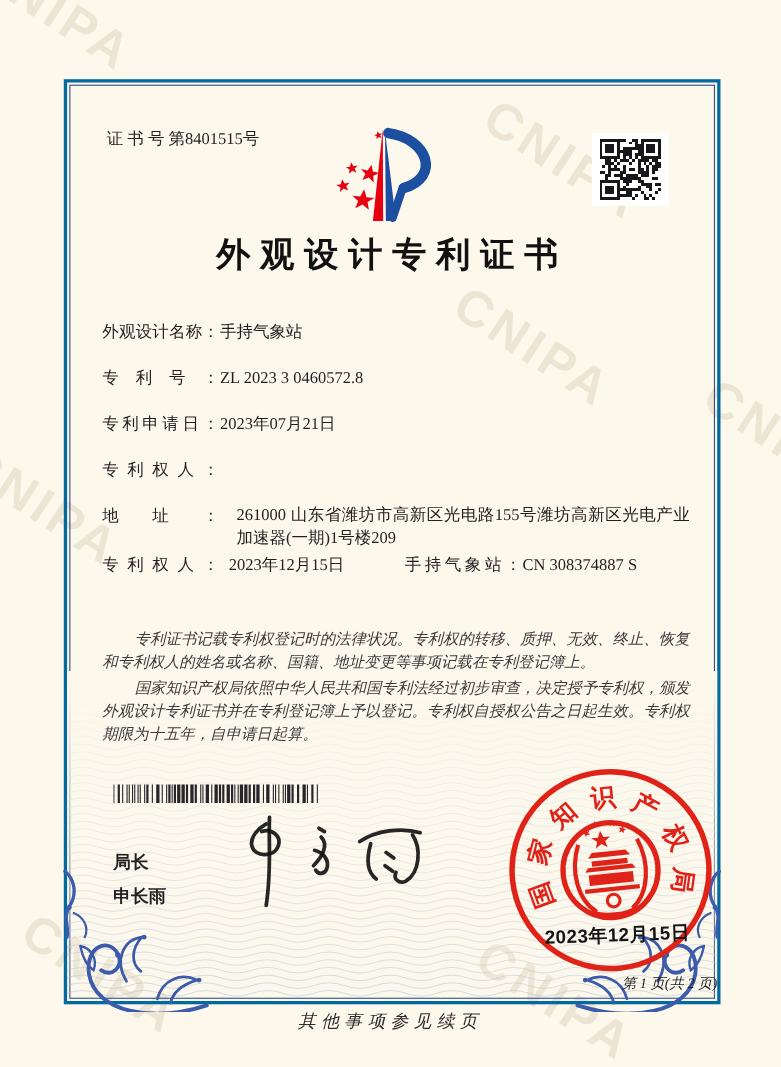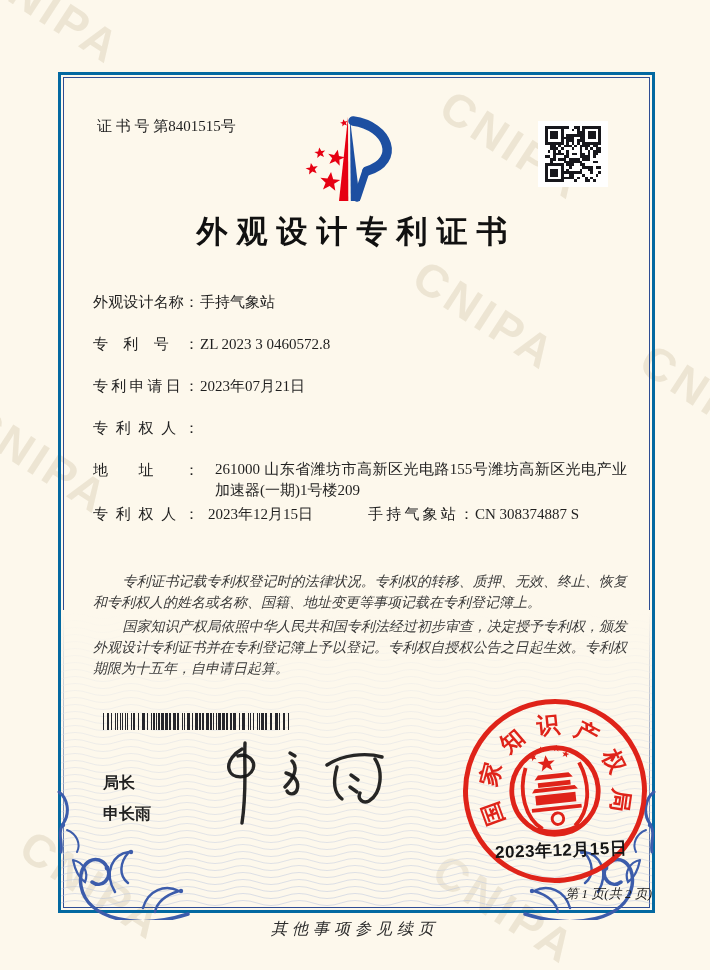--- a/index.html
+++ b/index.html
@@ -67,21 +67,21 @@
     position:absolute; left:32px; top:496px; width:534px;
     font-size:14px; line-height:21px; font-style:italic; color:#3a3a3a;
     text-align:justify;
   }
   .body-text p { text-indent:2.1em; margin-bottom:3px; }
 
   
   .barcode { position:absolute; left:42px; top:638px; width:190px; height:17px; }
   .barcode svg { width:100%; height:100%; }
   .barcode rect { fill:#26262b; }
-  .signer { position:absolute; left:42px; top:694px; font-family:Liberation Mono, monospace;
+  .signer { position:absolute; left:42px; top:694px; font-family:Liberation Sans, sans-serif;
             font-size:16px; font-weight:600; color:#222; line-height:31px; }
   .signature { position:absolute; left:118px; top:660px; width:220px; height:100px; }
   .signature path { fill:none; stroke:#141414; stroke-width:3.4; stroke-linecap:round; stroke-linejoin:round; opacity:.92; }
 
   
   .seal {
     position:absolute; left:402px; top:624px; width:184px; height:184px;
     border:5px solid #df2319; border-radius:50%; transform:rotate(-6deg);
   }
   .seal-char {

